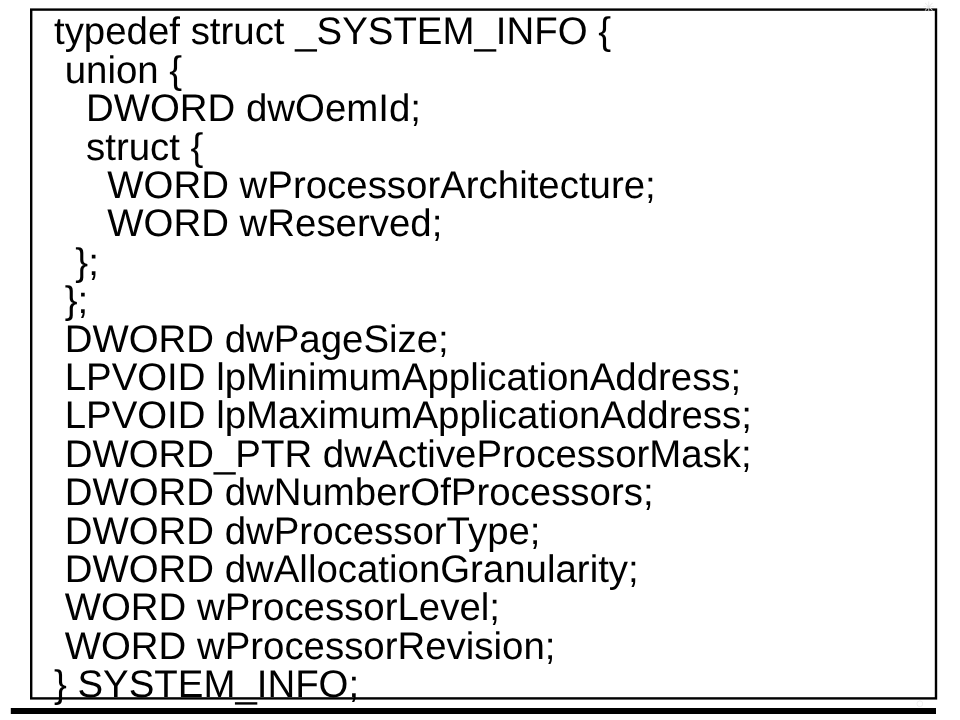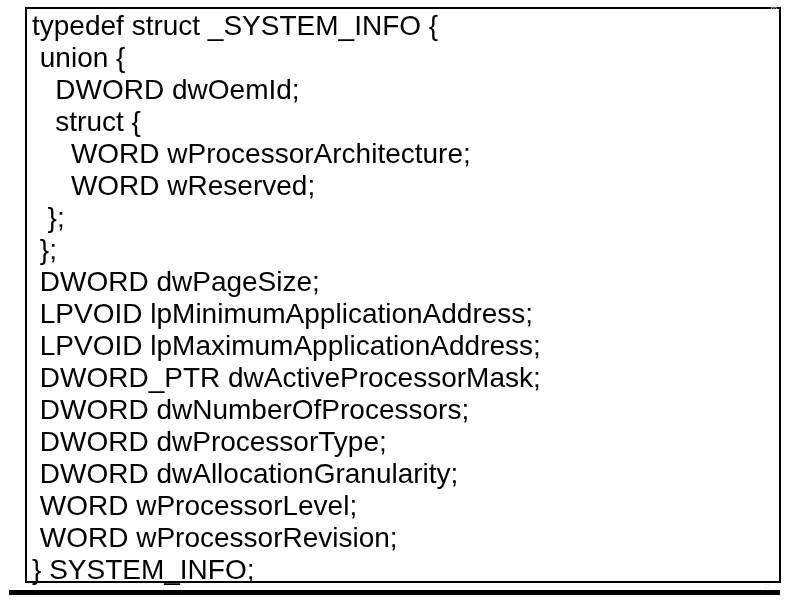--- a/index.html
+++ b/index.html
@@ -23,23 +23,23 @@
     left: 25px;
     top: 7px;
     width: 752px;
     height: 572px;
     border: 2px solid #000000;
     background: #ffffff;
     box-sizing: content-box;
   }
   .code {
     margin: 0;
-    padding: 1px 0 0 5px;
+    padding: 1px 0 0 18px;
     font-family: "Liberation Sans", sans-serif;
-    font-size: 28px;
+    font-size: 32px;
     line-height: 32px;
     color: #000000;
     white-space: pre;
   }
   .code-line {
     white-space: pre;
   }
   .bottom-bar {
     position: absolute;
     left: 9px;

